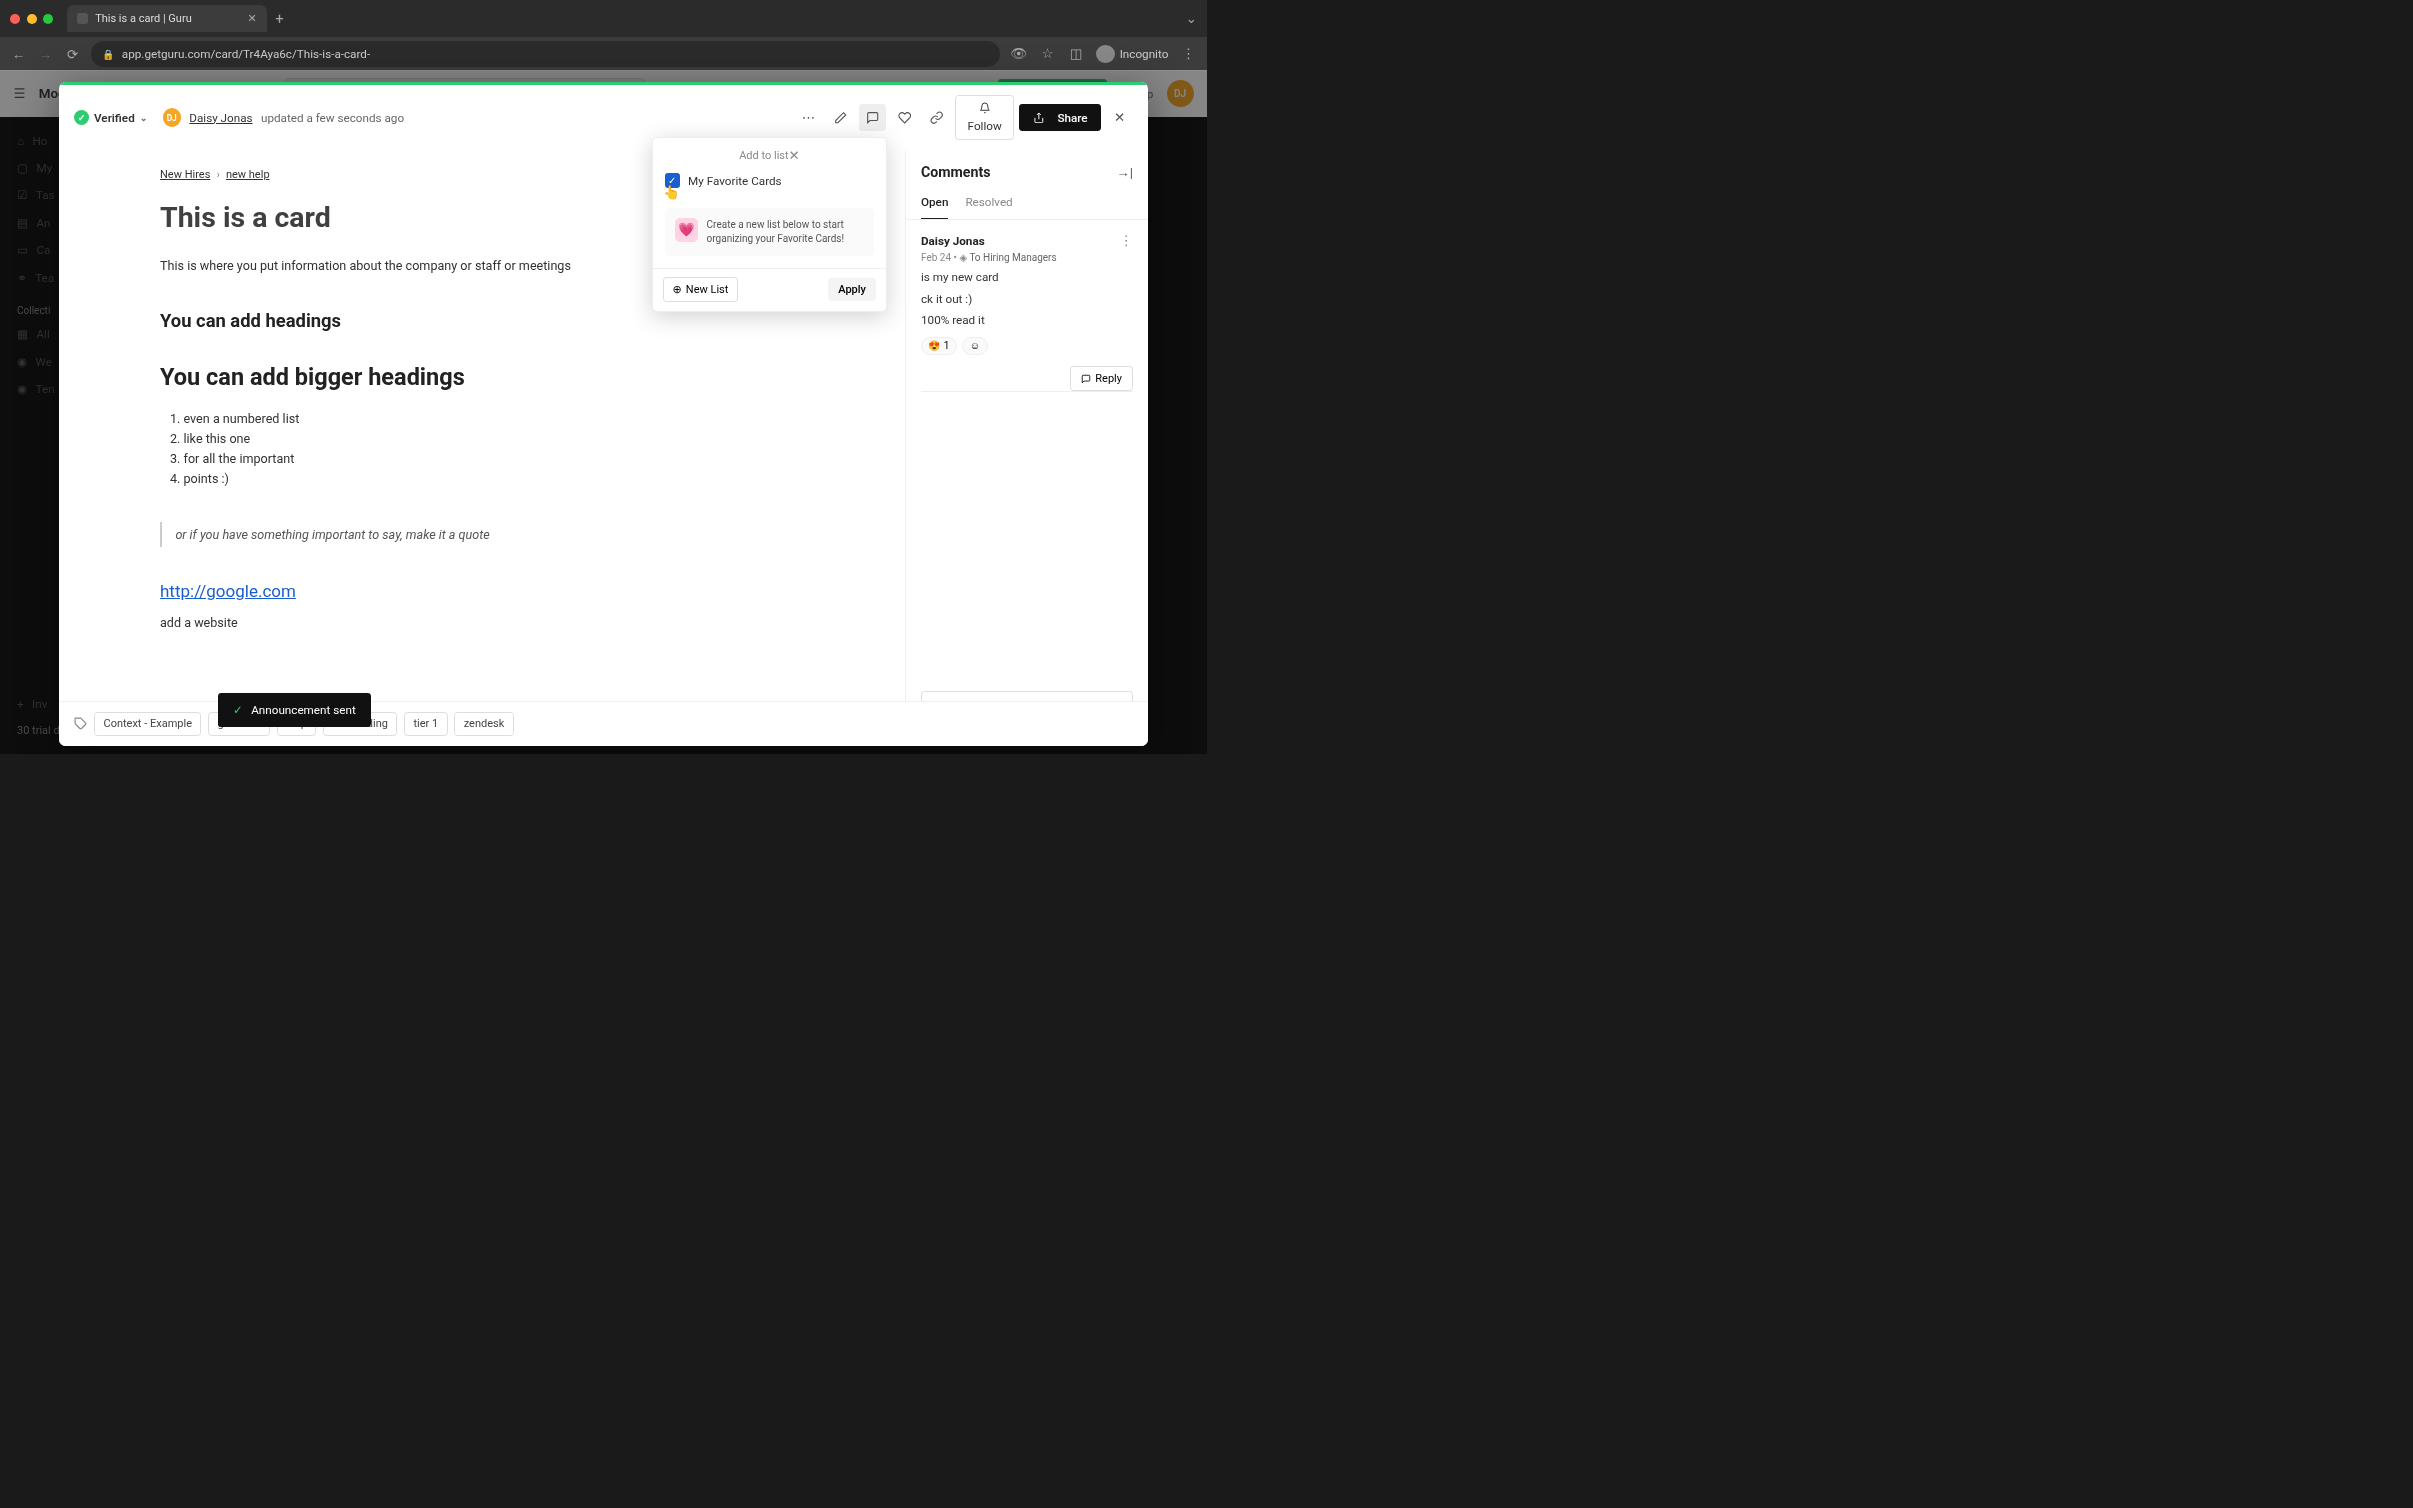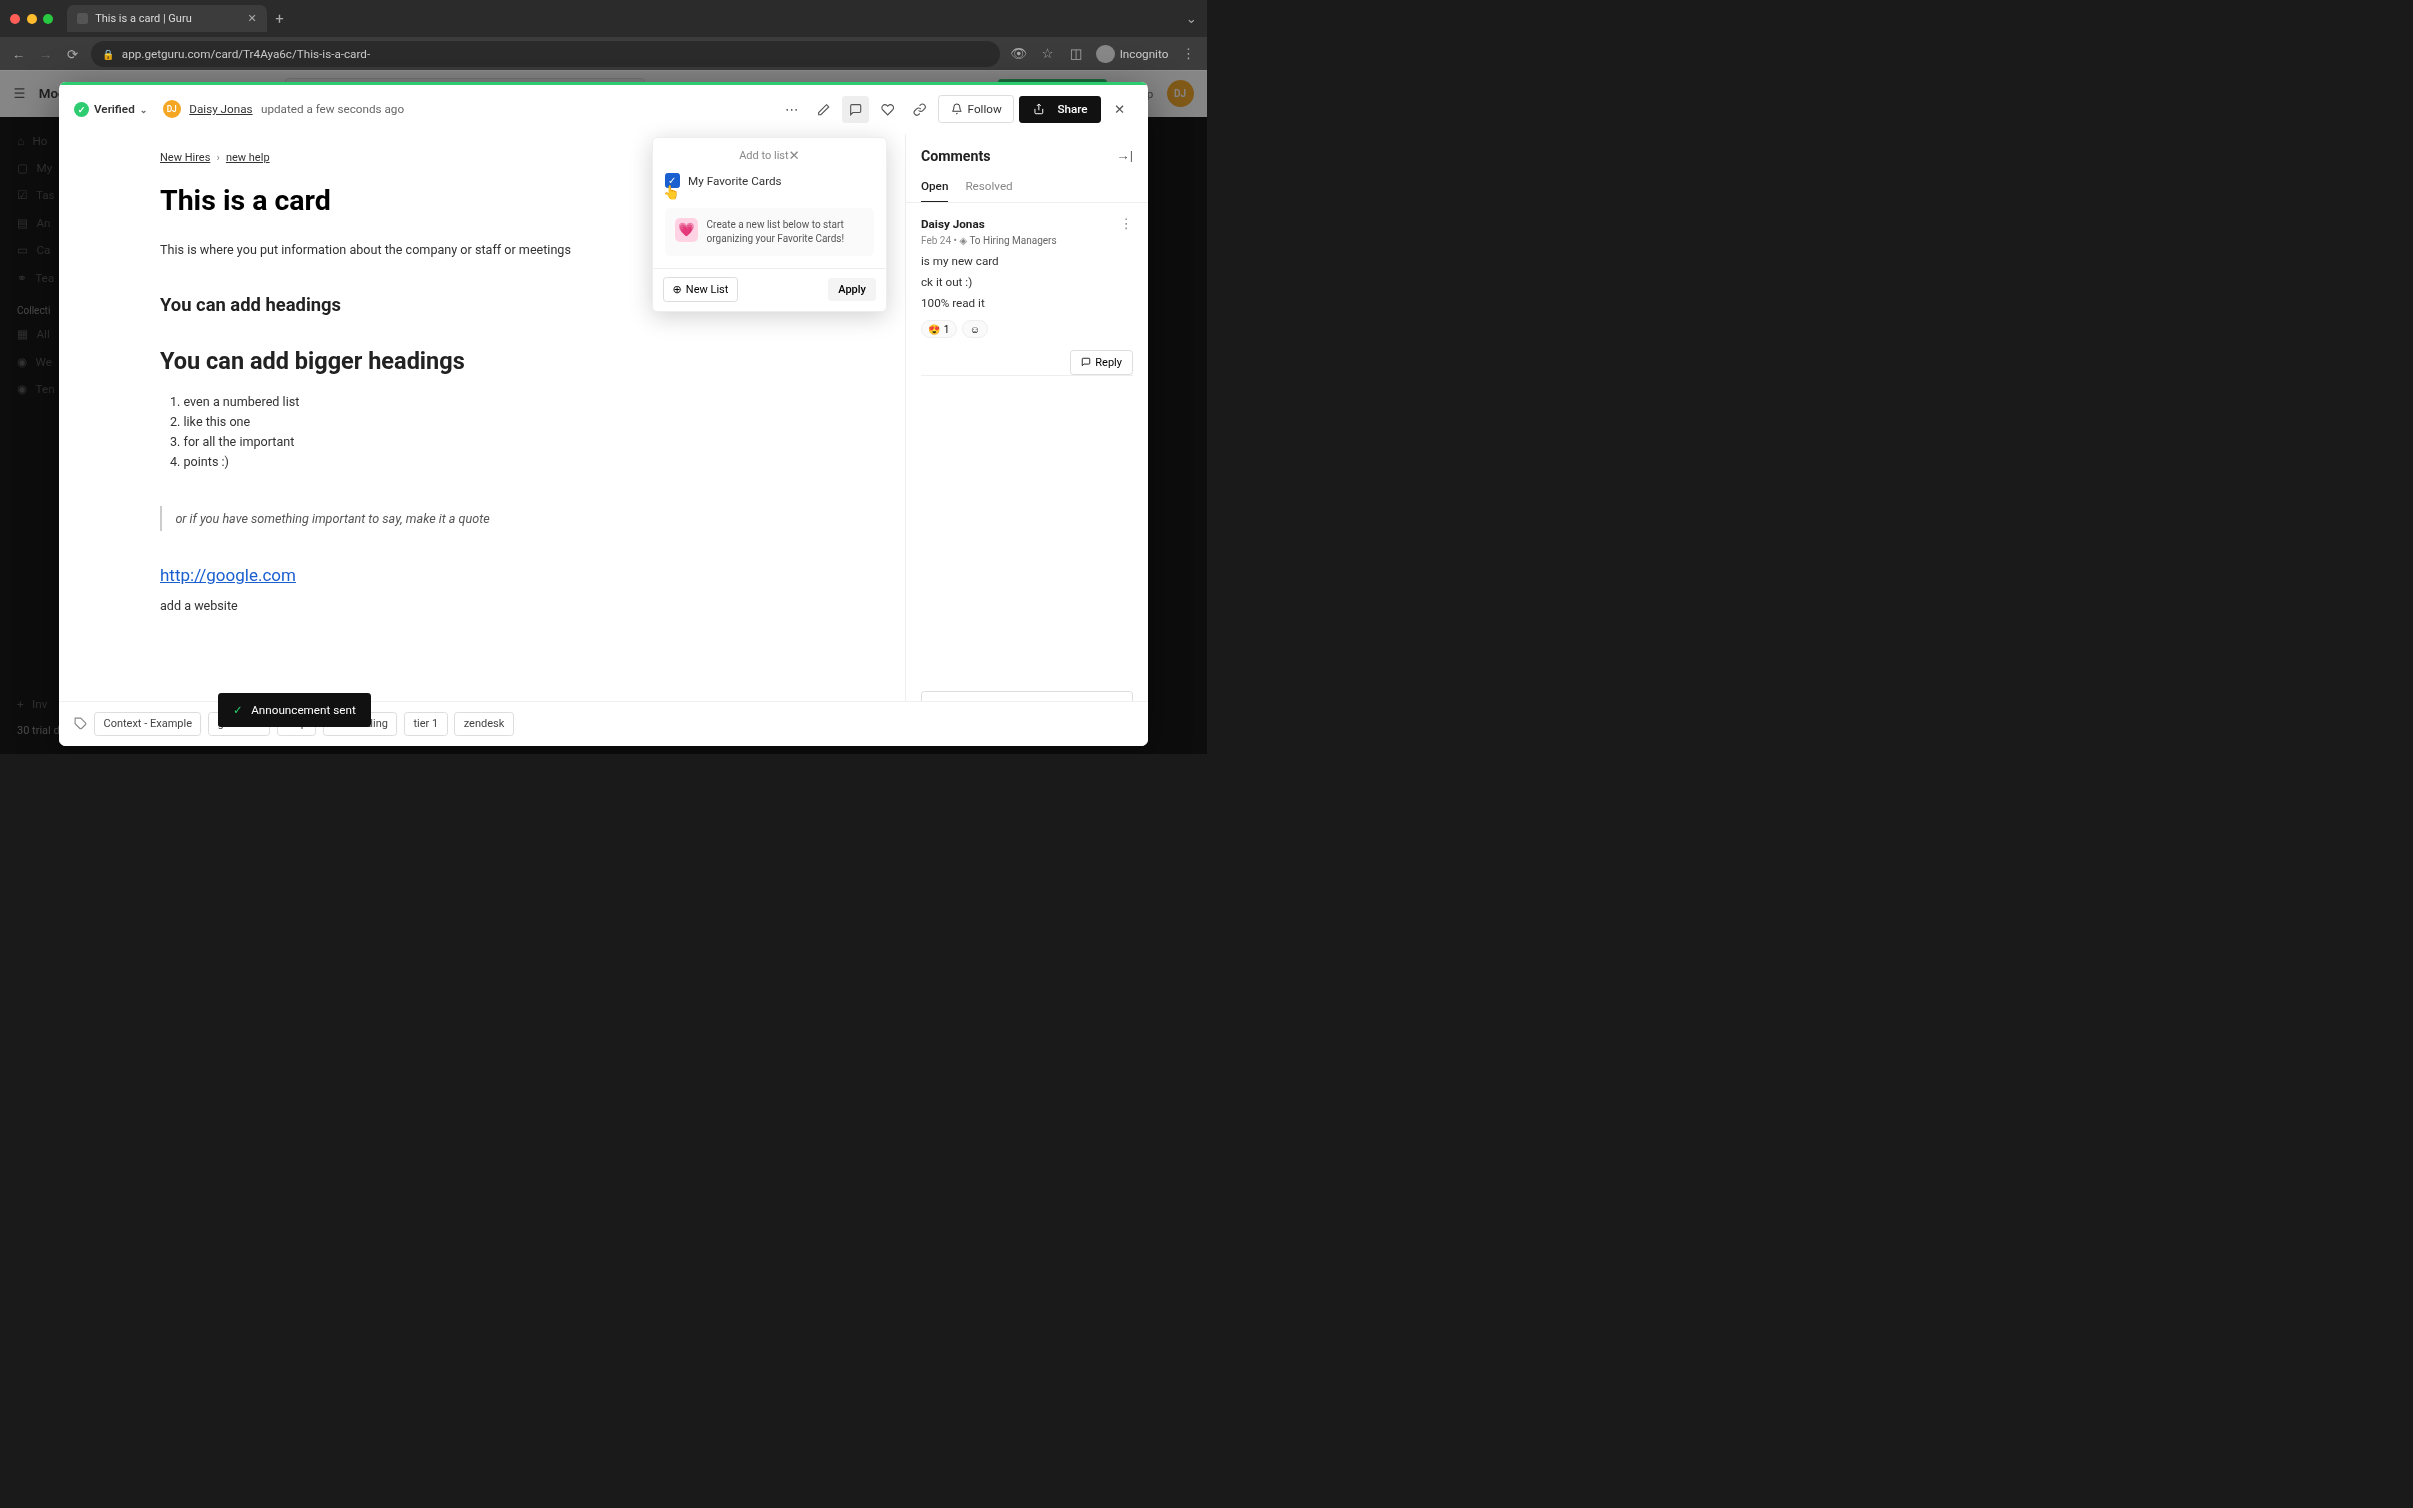--- a/index.html
+++ b/index.html
@@ -49,29 +49,29 @@
 .card-header { padding: 10px 15px; display: flex; align-items: center; gap: 8.4px; border-bottom: 0.8px solid transparent; }
 .verified-badge { display: flex; align-items: center; gap: 5px; color: #333; font-size: 11.7px; font-weight: 600; }
 .verify-icon { width: 15px; height: 15px; background: #2ecc71; border-radius: 50%; display: flex; align-items: center; justify-content: center; color: #fff; font-size: 9.2px; }
 .chevron { color: #666; font-size: 9.2px; }
 .author-avatar { width: 18.4px; height: 18.4px; background: #f5a623; border-radius: 50%; display: flex; align-items: center; justify-content: center; color: #fff; font-size: 8.4px; font-weight: 600; margin-left: 6.7px; }
 .author-name { color: #333; font-size: 11.7px; text-decoration: underline; }
 .update-text { color: #666; font-size: 11.7px; }
 .header-actions { margin-left: auto; display: flex; align-items: center; gap: 5px; }
 .icon-btn { width: 27px; height: 27px; display: flex; align-items: center; justify-content: center; color: #555; border-radius: 3.4px; cursor: pointer; }
 .icon-btn.active { background: #eee; }
-.follow-btn { border: 0.8px solid #ddd; padding: 5.9px 11.7px; border-radius: 3.4px; display: flex; align-items: center; gap: 5px; font-size: 11.7px; color: #333; cursor: pointer; }
+.follow-btn { border: 0.8px solid #ddd; padding: 5.9px 11.7px; border-radius: 3.4px; display: flex; align-items: center; gap: 5px; font-size: 11.7px; color: #333; cursor: pointer; flex-direction: column; }
 .share-btn { background: #111; color: #fff; padding: 6.7px 13.4px; border-radius: 3.4px; display: flex; align-items: center; gap: 13px; font-size: 11.7px; font-weight: 500; cursor: pointer; }
 
 .card-body { flex: 1; display: flex; overflow: hidden; }
 .card-content { flex: 1; padding: 17px 101px 17px 101px; overflow-y: auto; position: relative; }
 .breadcrumb { font-size: 11px; margin-bottom: 20px; }
 .breadcrumb a { color: #333; text-decoration: underline; }
 .breadcrumb-sep { color: #888; margin: 0 3.4px; }
-.card-title { font-size: 28.5px; font-weight: 700; color: #000000; margin-bottom: 23.5px; }
+.card-title { font-size: 28.5px; font-weight: 700; color: #404040; margin-bottom: 23.5px; }
 .card-text { font-size: 12.6px; color: #333; line-height: 1.5; margin-bottom: 34px; }
 .card-h3 { font-size: 18.4px; font-weight: 700; color: #222; margin-bottom: 32px; }
 .card-h2 { font-size: 23.5px; font-weight: 700; color: #222; margin-bottom: 17px; }
 .card-content ol { padding-left: 23.5px; margin-bottom: 34px; }
 .card-content ol li { font-size: 12.6px; color: #333; padding: 2.5px 0; }
 .card-quote { border-left: 2.5px solid #ccc; padding: 5px 13.4px; font-style: italic; color: #555; font-size: 12.6px; margin-bottom: 34px; }
 .card-link { color: #1a5fd0; text-decoration: underline; font-size: 17px; display: block; margin-bottom: 13.4px; }
 .card-small-text { font-size: 12.6px; color: #333; }
 
 .tags-row { position: absolute; bottom: 0; left: 0; right: 0; padding: 10px 15px; display: flex; align-items: center; gap: 6.7px; background: #fff; border-top: 0.8px solid #f0f0f0; }

